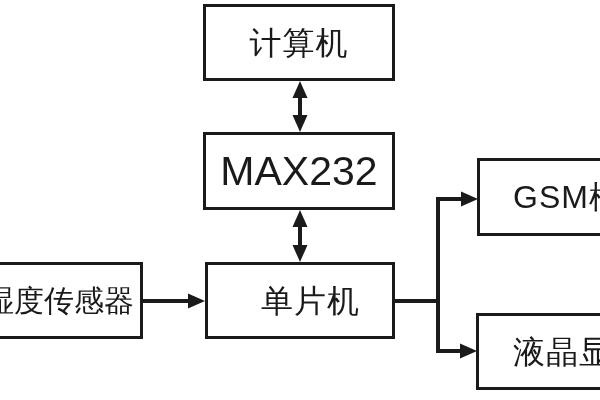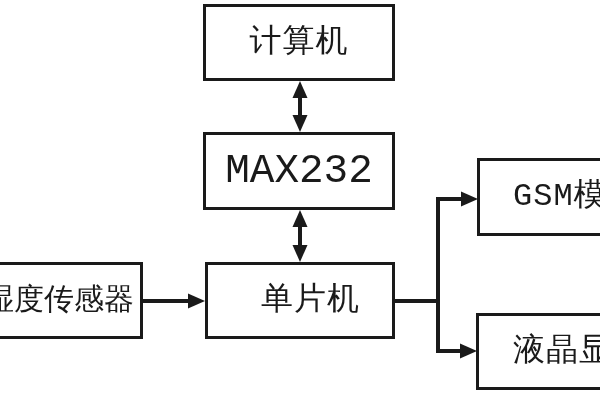--- a/index.html
+++ b/index.html
@@ -1,20 +1,20 @@
 <!DOCTYPE html>
 <html style="--line: #1a1a1a; --box-bg: #ffffff; --page-bg: #ffffff;"><head>
 <meta charset="utf-8">
 <style>
   :root { --line:#1a1a1a; --box-bg:#ffffff; --page-bg:#ffffff; }
   * { margin:0; padding:0; box-sizing:border-box; }
   html,body { width:600px; height:400px; overflow:hidden; background:var(--page-bg); }
   .stage {
     position:relative; width:600px; height:400px;
-    font-family:Liberation Mono, monospace;
+    font-family:Liberation Sans, sans-serif;
     color:var(--line);
   }
   .arrows { position:absolute; left:0; top:0; width:600px; height:400px; color:var(--line); }
   .node {
     position:absolute;
     background:var(--box-bg);
     border:3px solid var(--line);
     display:flex; align-items:center; justify-content:center;
     font-size:32px; letter-spacing:1px; white-space:nowrap;
     line-height:1;

